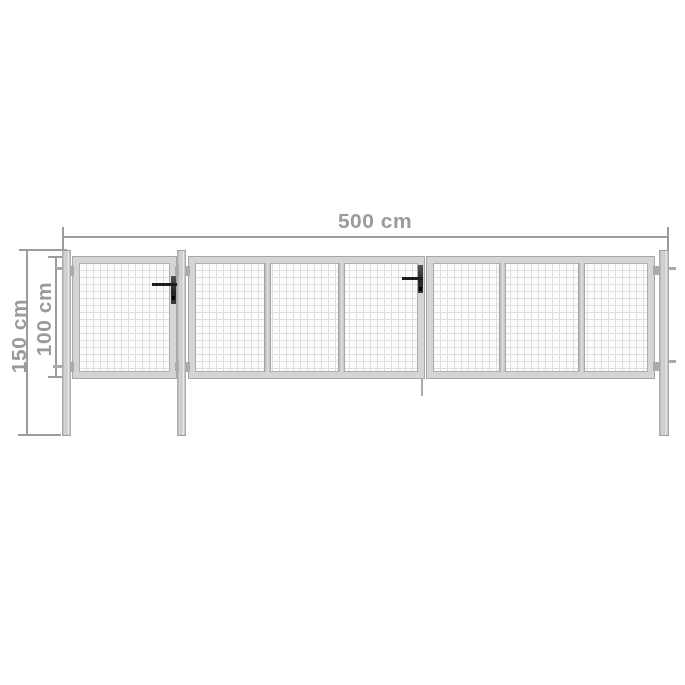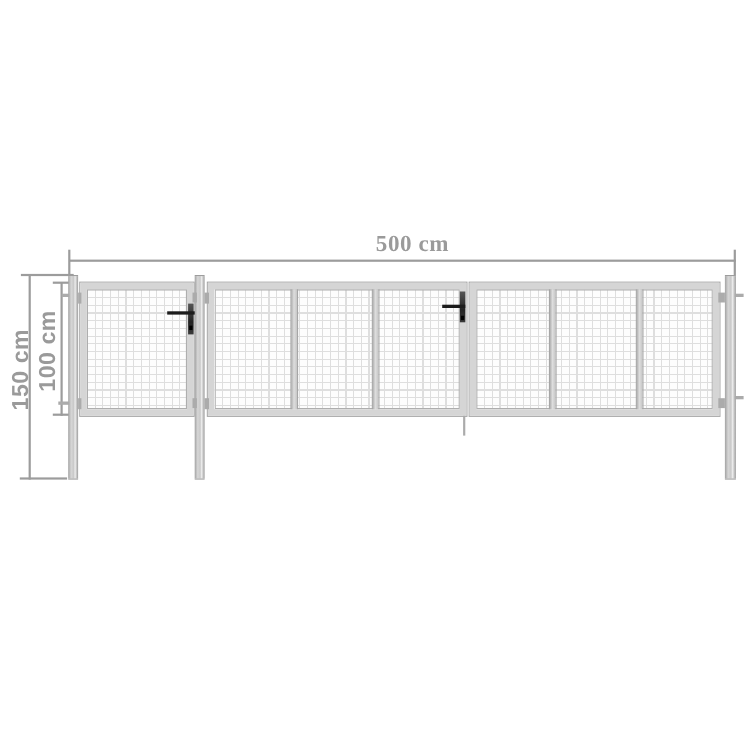--- a/index.html
+++ b/index.html
@@ -10,21 +10,21 @@
   
   .dim-line{position:absolute;background:#9c9c9c;}
   .dim-label{
     position:absolute;color:#9a9a9a;font-size:21px;font-weight:600;
     letter-spacing:.5px;text-align:center;line-height:22px;white-space:nowrap;
   }
   .dim-label.vert{transform:rotate(-90deg);transform-origin:center center;width:84px;height:22px;}
   #dimw-line{left:63px;top:236px;width:606px;height:2px;}
   #dimw-tick-l{left:62px;top:227px;width:2px;height:23px;}
   #dimw-tick-r{left:667px;top:227px;width:2px;height:23px;}
-  #dimw-label{left:295px;top:210px;width:160px;font-family:Liberation Serif, serif;}
+  #dimw-label{left:295px;top:210px;width:160px;}
   #dim150-line{left:26px;top:250px;width:2px;height:186px;}
   #dim150-tick-t{left:19px;top:249px;width:48px;height:2px;}
   #dim150-tick-b{left:18px;top:434px;width:43px;height:2px;}
   #dim150-label{left:-23px;top:325px;}
   #dim100-line{left:55px;top:257px;width:2px;height:121px;}
   #dim100-tick-t{left:48px;top:256px;width:19px;height:2px;}
   #dim100-tick-b{left:48px;top:376px;width:19px;height:2px;}
   #dim100-label{left:2px;top:308px;}
   
   .post{

